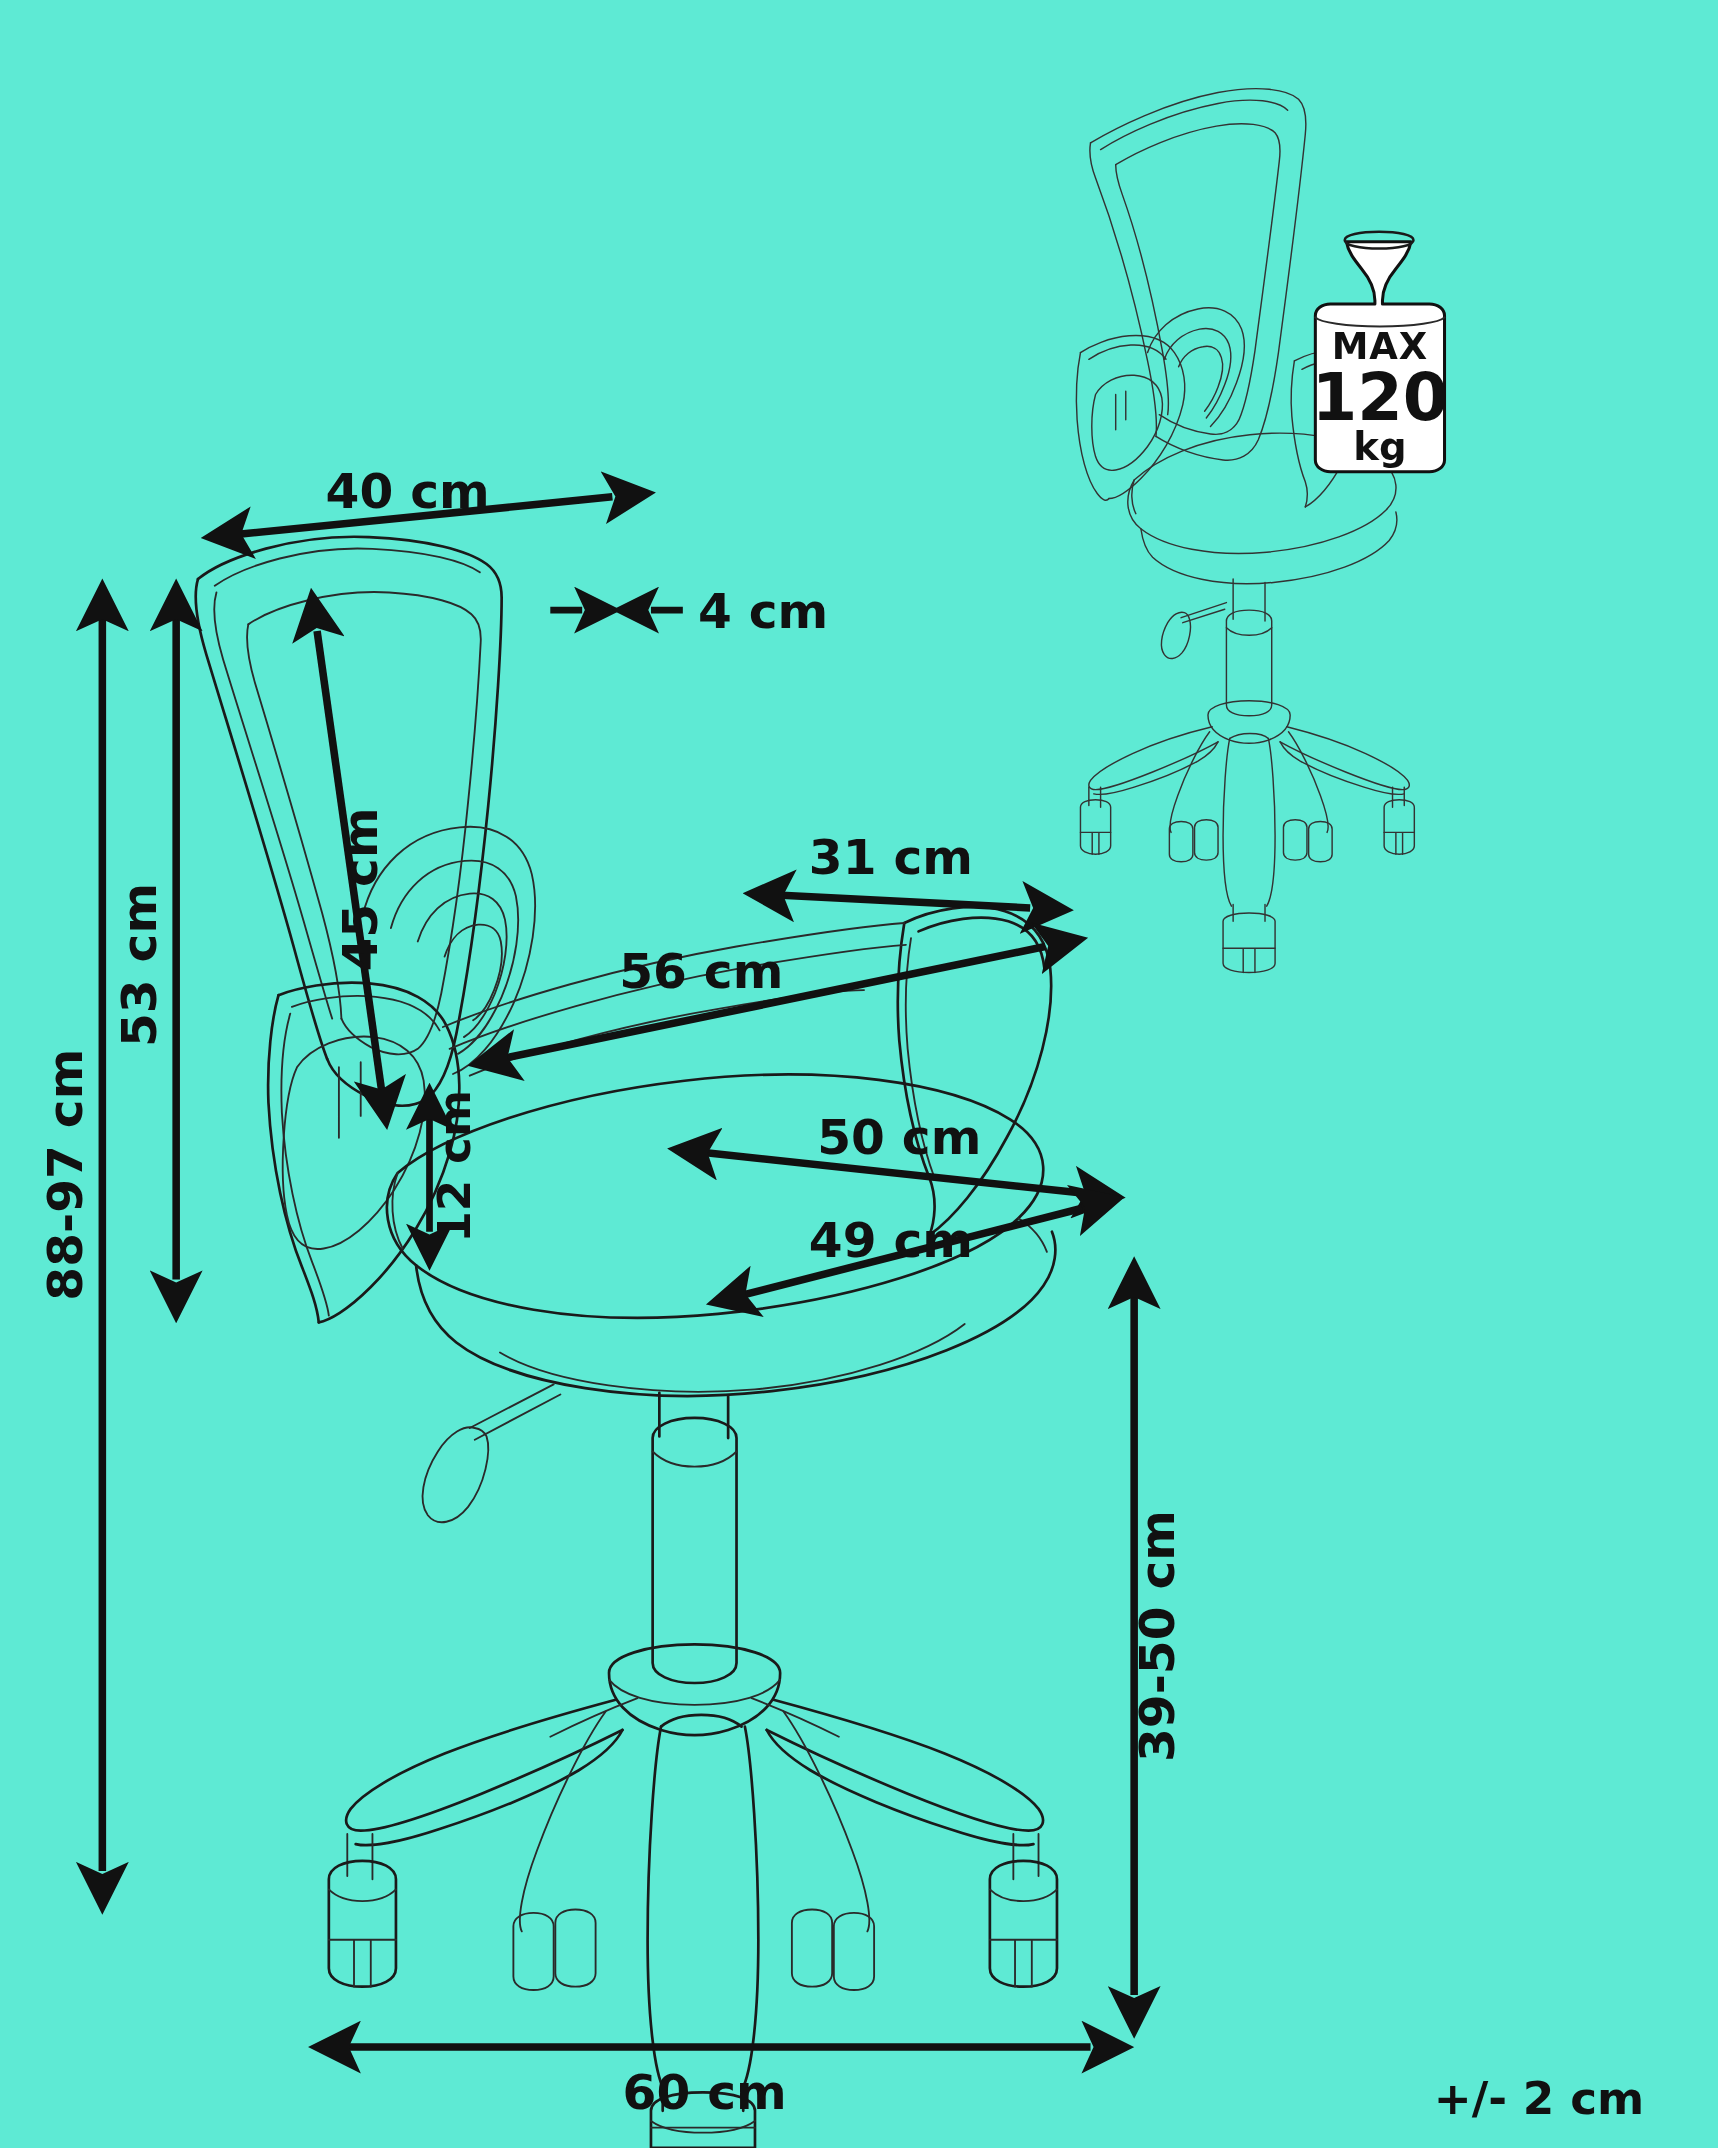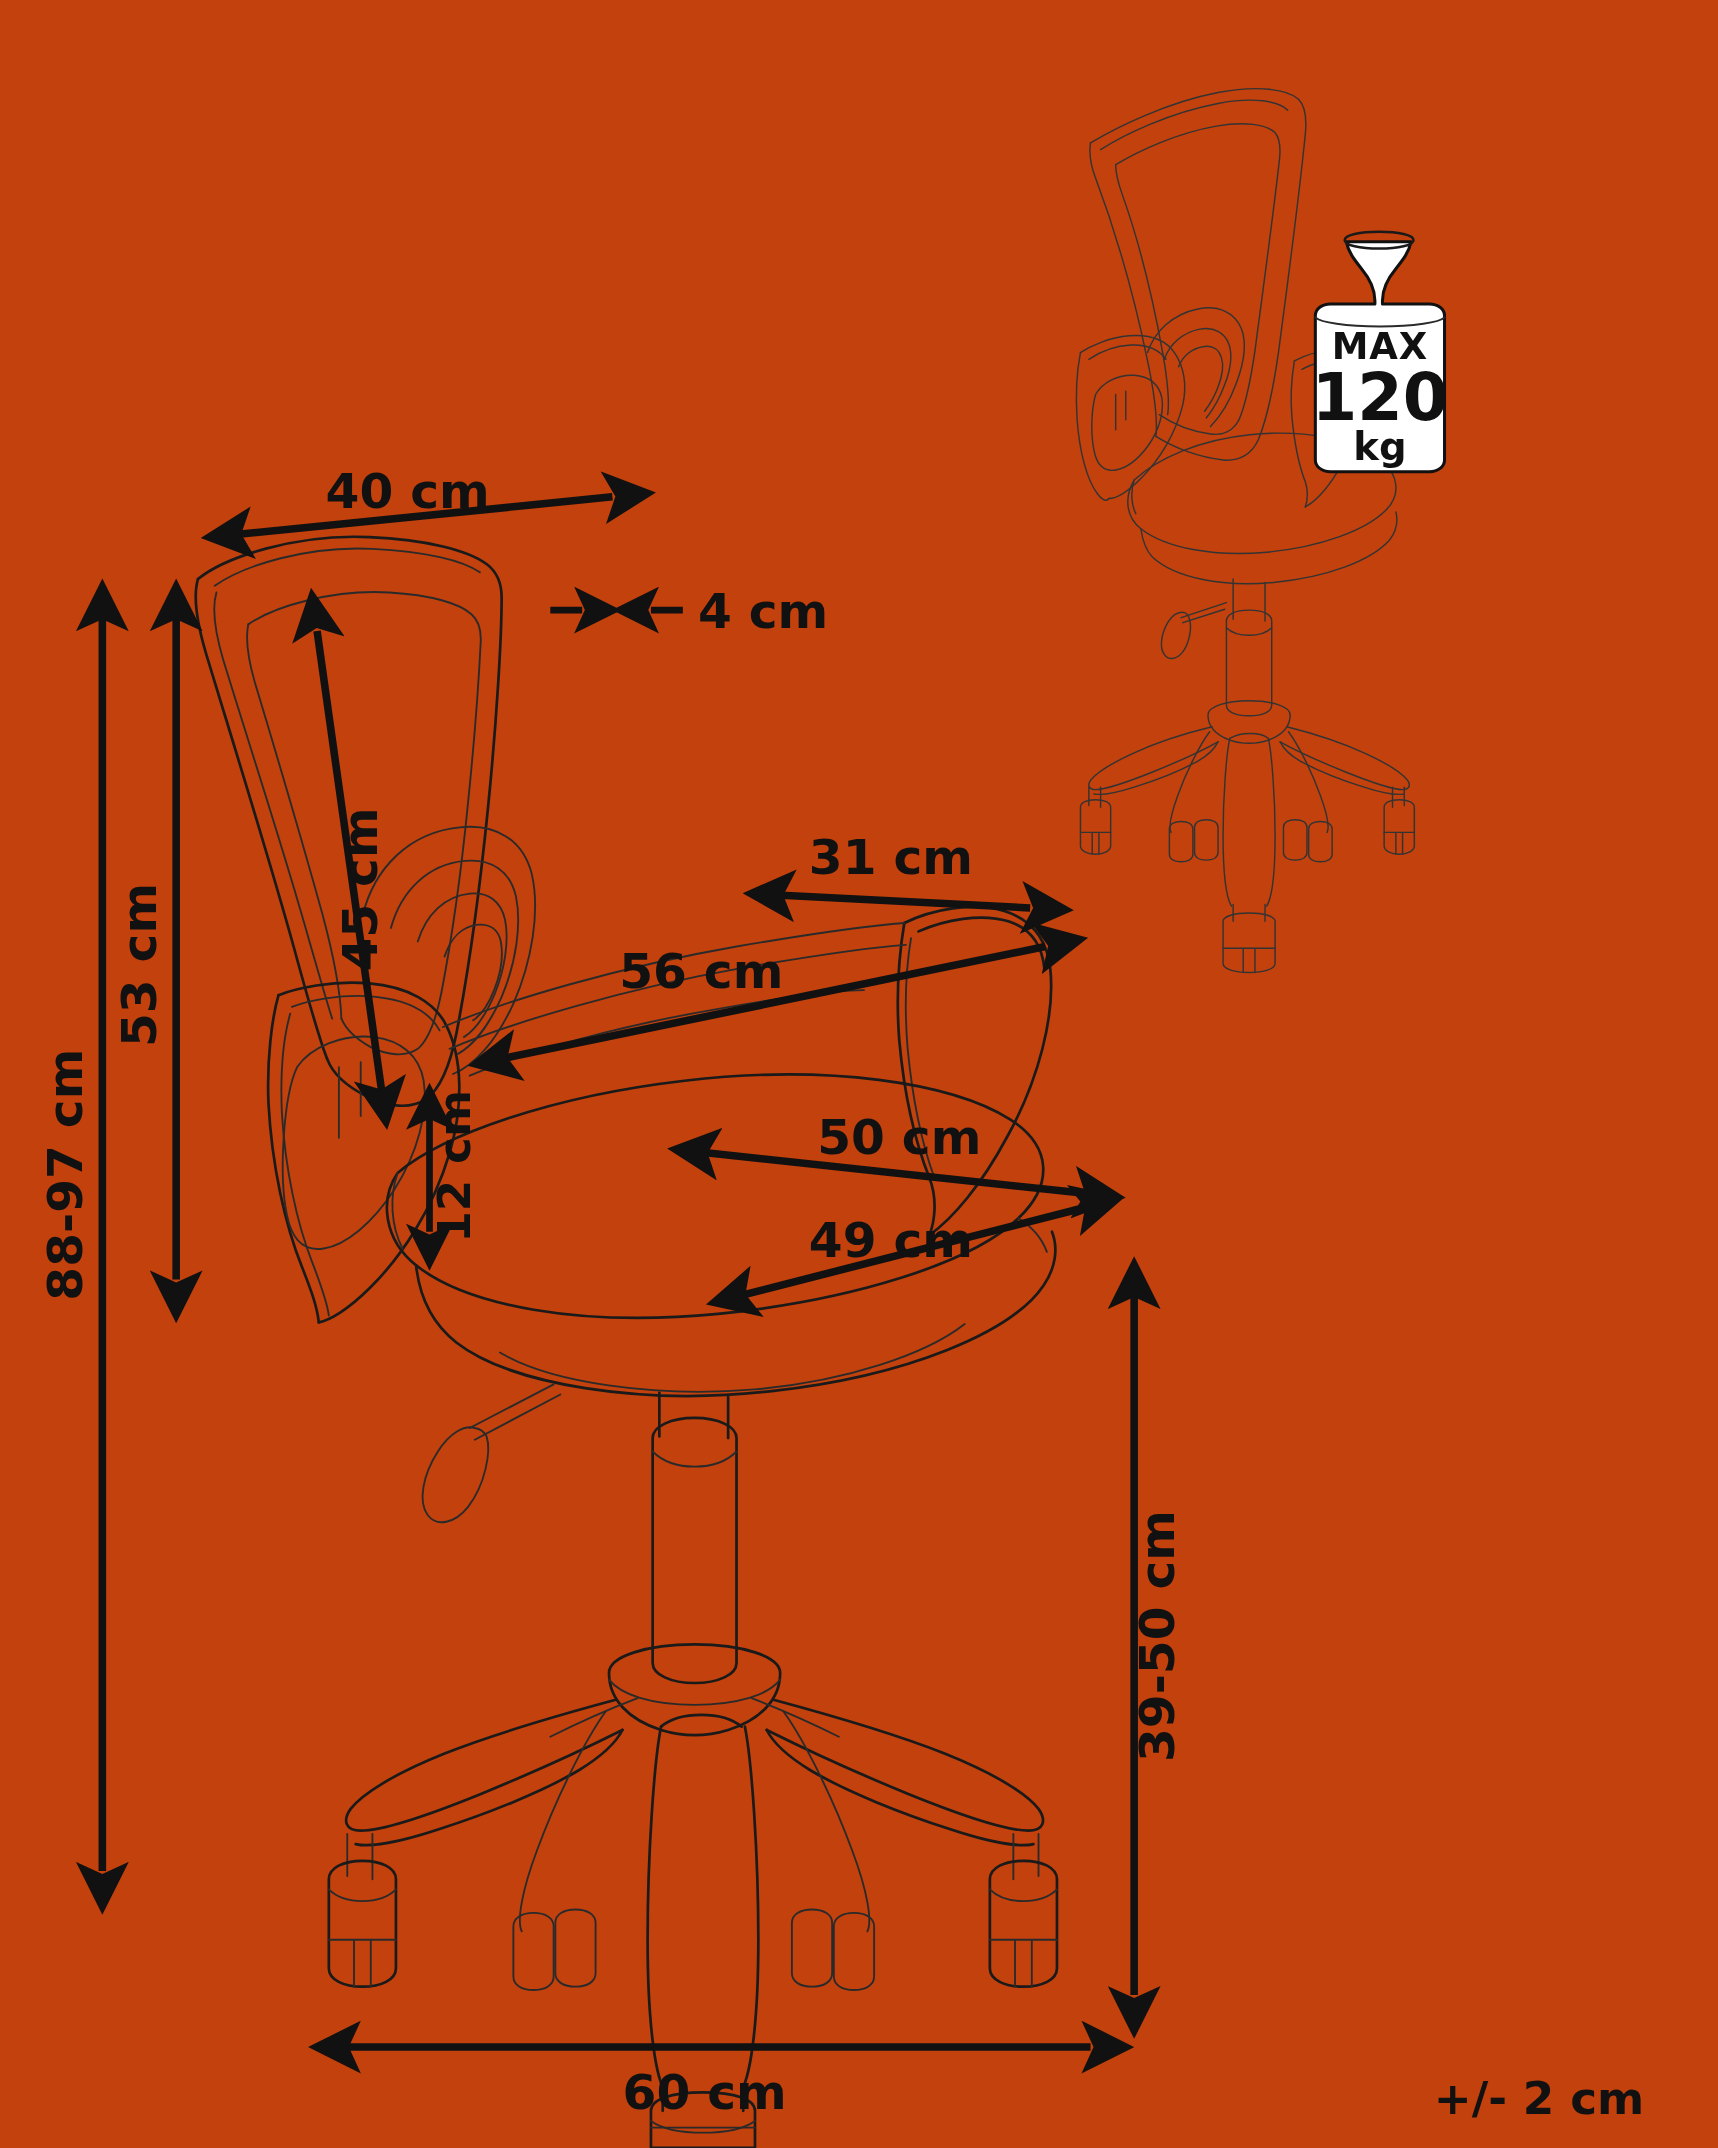--- a/index.html
+++ b/index.html
@@ -7,21 +7,21 @@
     padding: 0;
     background: #ffffff;
   }
   body {
     font-family: "Liberation Sans", sans-serif;
   }
   #stage {
     position: relative;
     width: 1718px;
     height: 2148px;
-    background: #c2410c;
+    background: #5eead4;
     overflow: hidden;
   }
   #stage svg {
     position: absolute;
     top: 0;
     left: 0;
     width: 1718px;
     height: 2148px;
   }
   .dim-text {

